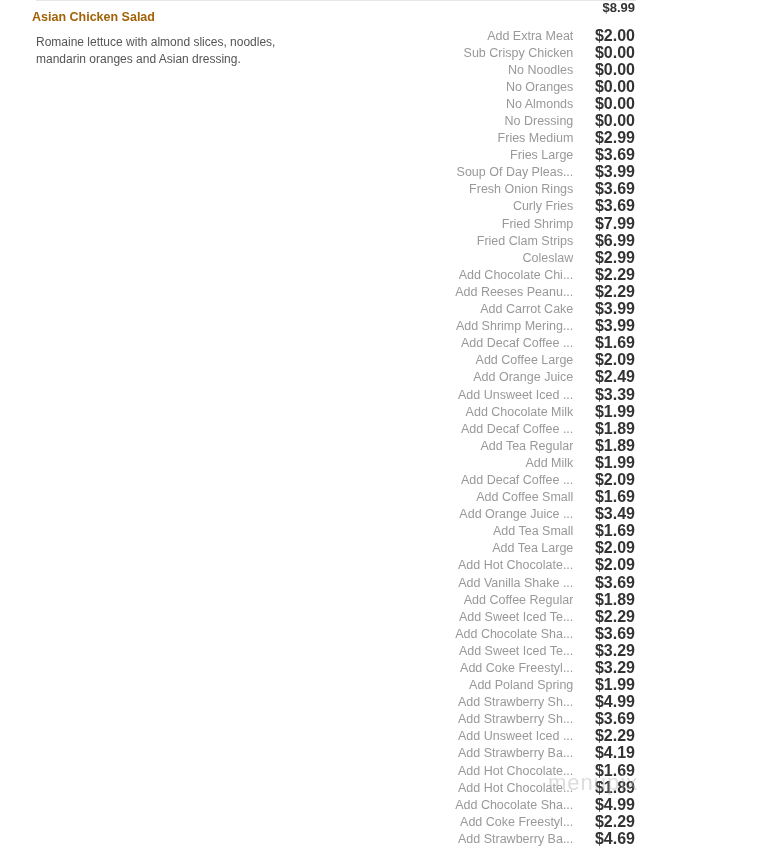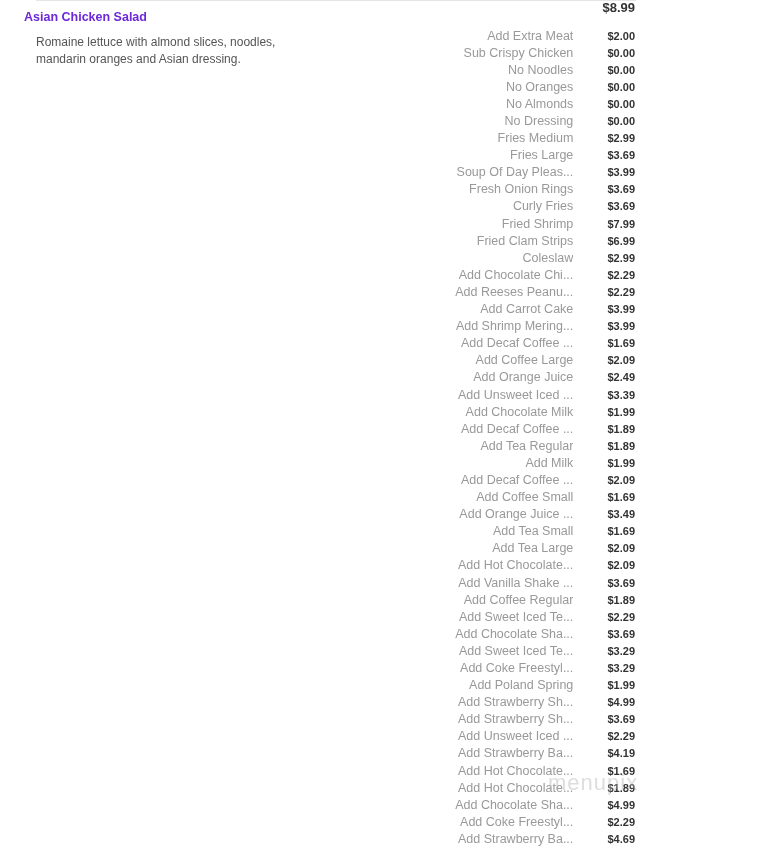--- a/index.html
+++ b/index.html
@@ -1,27 +1,27 @@
 <!DOCTYPE html>
 <html><head>
   <meta charset="utf-8">
   <style>
     html, body { margin: 0; padding: 0; background: #ffffff; }
     body { width: 773px; height: 867px; position: relative; overflow: hidden;
       font-family: "Liberation Sans", sans-serif; }
     .topline { position: absolute; left: 36px; top: 0; width: 600px; height: 1px; background: #e6e6e6; }
-    .item-title { position: absolute; left: 24px; top: 10px; font-size: 12.5px; font-weight: bold; color: #6d28d9; }
+    .item-title { position: absolute; left: 32px; top: 10px; font-size: 12.5px; font-weight: bold; color: #a16207; }
     .item-desc { position: absolute; left: 36px; top: 34px; width: 290px; font-size: 12px; line-height: 17px; color: #555; }
     .base-price { position: absolute; left: 560px; width: 75px; top: 0; text-align: right;
       font-size: 13px; font-weight: bold; color: #333; }
     .options { position: absolute; left: 440px; top: 27px; width: 196px; }
     .opt-row { display: flex; height: 17.1px; align-items: center; }
     .opt-label { width: 134px; text-align: right; font-size: 12.5px; color: #999;
       white-space: nowrap; overflow: hidden; }
-    .opt-price { width: 62px; text-align: right; font-size: 11px; font-weight: bold; color: #333; padding-right: 1px; }
+    .opt-price { width: 62px; text-align: right; font-size: 16px; font-weight: bold; color: #333; padding-right: 1px; }
     .watermark { position: absolute; left: 548px; top: 770px; font-size: 22px; color: rgba(180,180,180,0.45);
       letter-spacing: 1px; font-family: Liberation Sans, sans-serif; pointer-events: none; }
   </style>
 </head>
 <body>
 
 <div class="topline"></div>
 
 <div class="item-title">Asian Chicken Salad</div>
 <div class="item-desc">Romaine lettuce with almond slices, noodles, mandarin oranges and Asian dressing.</div>

